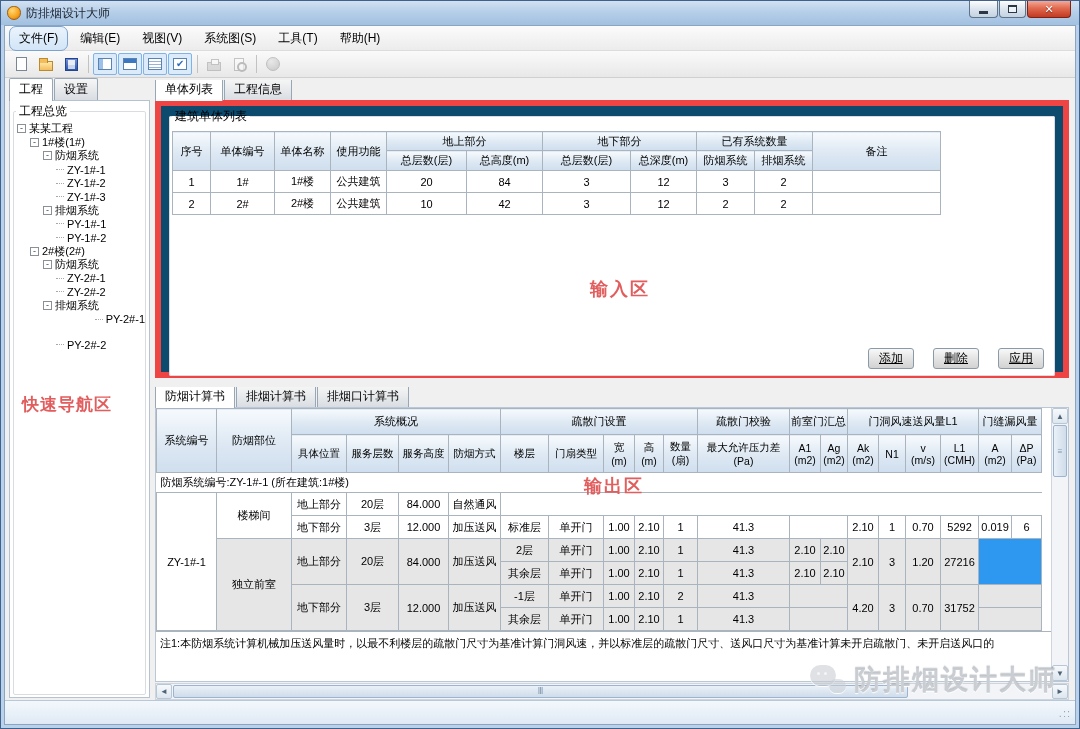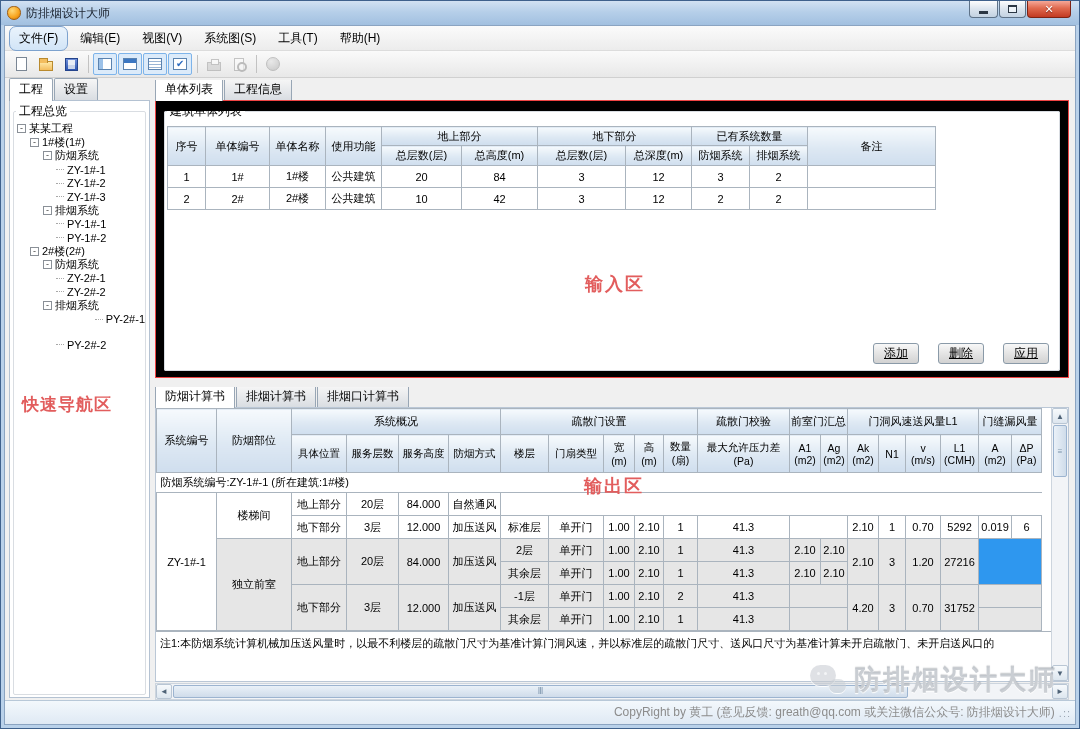--- a/index.html
+++ b/index.html
@@ -83,21 +83,21 @@
   .tree{ margin-top:2px; }
   .tree-item{ display:flex; align-items:center; height:13.6px; font-size:11px; white-space:nowrap; }
   .expand-box{ width:9px; height:9px; border:1px solid #8a9097; background:#fff; color:#444;
     font-size:9px; line-height:6px; text-align:center; margin-right:3px; flex:0 0 9px; }
   .leaf-dash{ width:8px; border-top:1px dotted #a8a8a8; margin-right:3px; flex:0 0 8px; }
   .annotation{ position:absolute; color:#e25d5d; font-weight:bold; pointer-events:none; }
   .nav-annotation{ left:12px; top:292px; font-size:17px; letter-spacing:1px; }
 
   
   .main{ flex:1; display:flex; flex-direction:column; padding:0 4px 0 5px; overflow:hidden; }
-  .tab-page{ background:#000000; border:1px solid #ef4444; position:relative; }
+  .tab-page{ background:#0c4a6e; border:6px solid #ef4444; position:relative; }
   .unit-page{ height:278px; flex:0 0 278px; padding:2px 8px; }
   .unit-fld{ height:268px; position:relative; background:#fff; }
   .input-annotation{ left:420px; top:152px; font-size:18px; letter-spacing:2px; }
   .output-annotation{ left:428px; top:66px; font-size:18px; letter-spacing:2px; z-index:5; }
 
   table{ border-collapse:collapse; table-layout:fixed; }
   th,td{ border:1px solid #aab4be; font-size:11px; text-align:center; vertical-align:middle;
     overflow:hidden; white-space:pre-line; padding:1px 1px; color:#000; }
   thead th{ background:linear-gradient(#f6fafd,#dde8f3 55%,#cfdeee); font-weight:normal; }
   .building-table{ width:768px; margin:6px 0 0 2px; }
@@ -573,21 +573,20 @@
             <div class="sb-thumb">Ⅲ</div>
             <div class="sb-track"></div>
             <div class="sb-arrow">►</div>
           </div>
         </div>
 
       </div>
     </div>
 
     <div class="statusbar">
-      <span>CopyRight by 黄工  (意见反馈:  greath@qq.com 或关注微信公众号: 防排烟设计大师)</span>
       <span class="grip">.::</span>
     </div>
 
   </div>
 
   <div class="watermark">
     <span class="wm-icon">
         <span class="wm-b1"></span>
         <span class="wm-b2"></span>
       </span>

